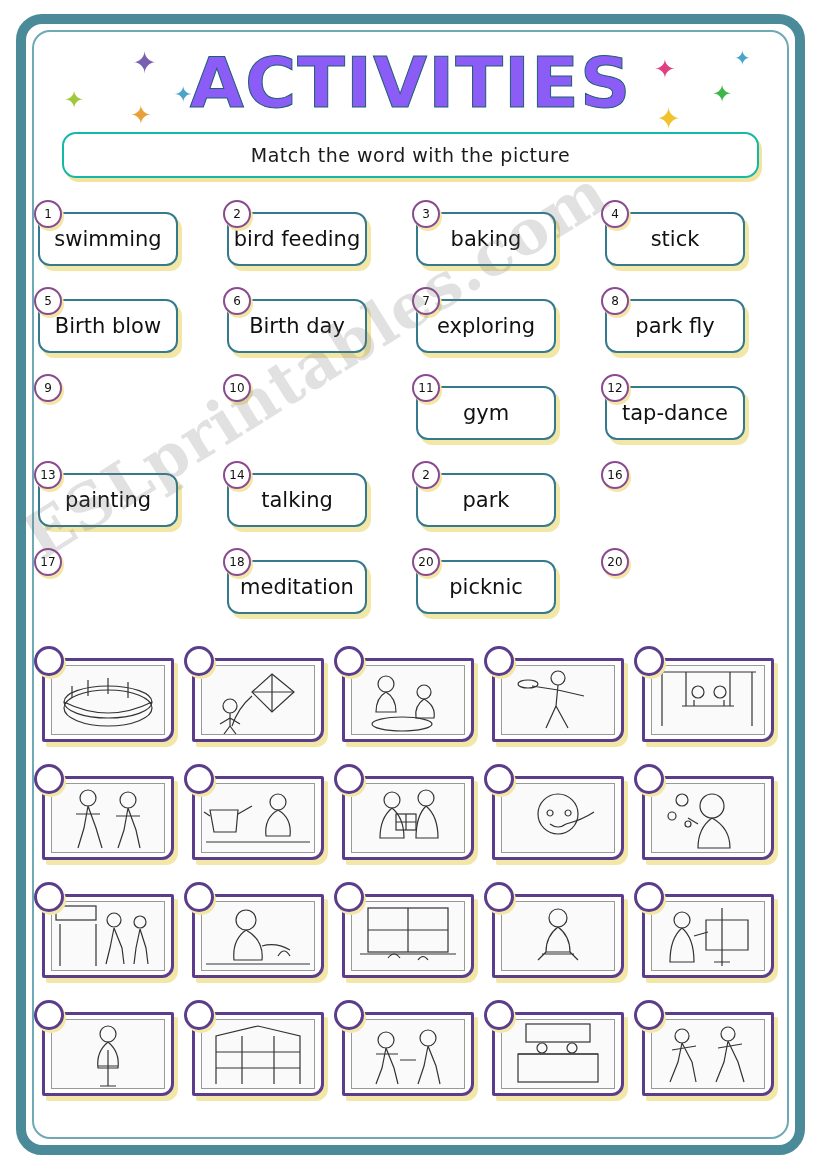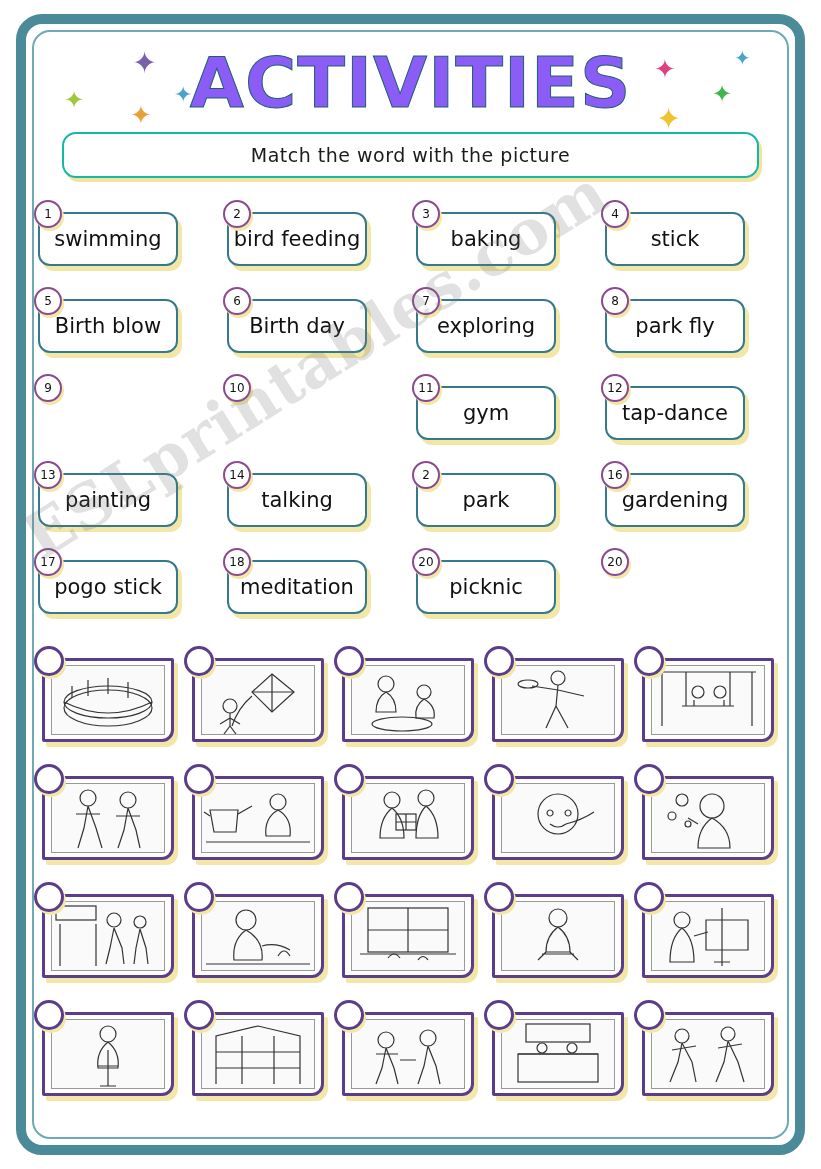--- a/index.html
+++ b/index.html
@@ -356,31 +356,25 @@
         </div>
         <div class="word-cell">
           <div class="word-box">
             <div class="word-label">park</div>
           </div>
           <div class="num-bubble">
             <span>2</span>
           </div>
         </div>
         <div class="word-cell">
-          <div class="word-box">
-            <div class="word-label">gardening</div>
-          </div>
           <div class="num-bubble">
             <span>16</span>
           </div>
         </div>
         <div class="word-cell">
-          <div class="word-box">
-            <div class="word-label">pogo stick</div>
-          </div>
           <div class="num-bubble">
             <span>17</span>
           </div>
         </div>
         <div class="word-cell">
           <div class="word-box">
             <div class="word-label">meditation</div>
           </div>
           <div class="num-bubble">
             <span>18</span>

